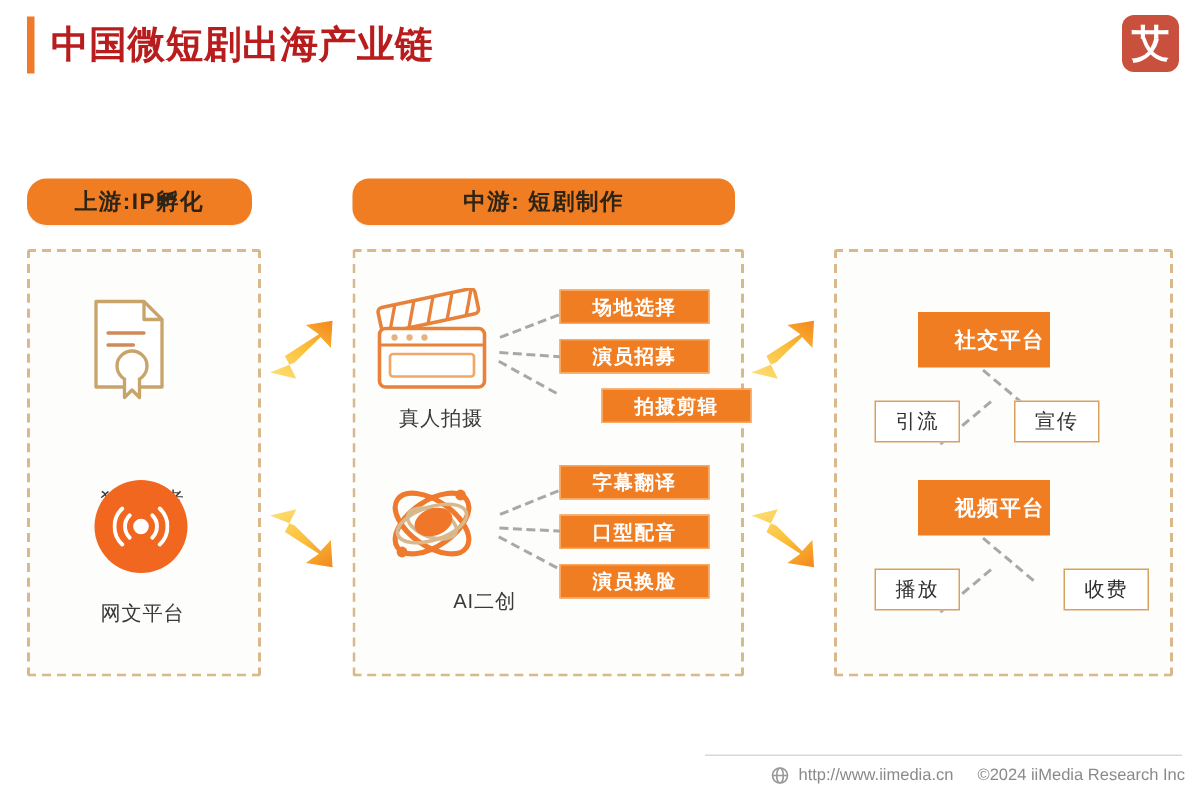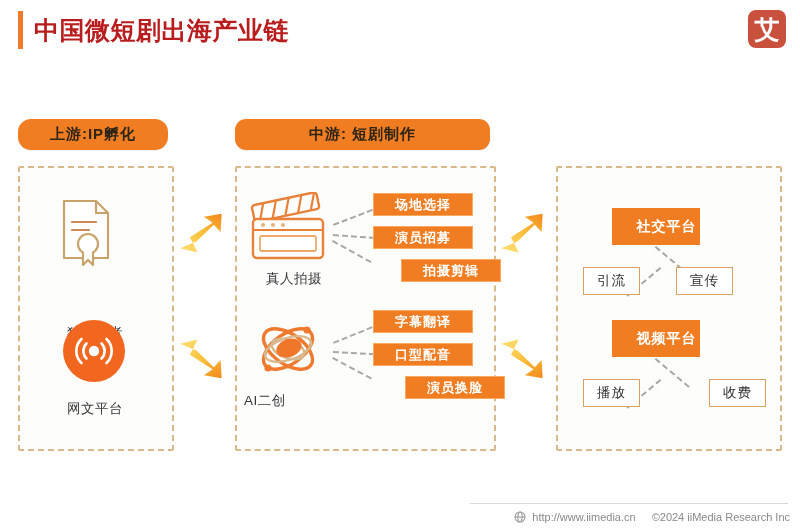--- a/index.html
+++ b/index.html
@@ -132,42 +132,42 @@
   .arrow { position: absolute; }
   .arrow.a1 { left: 176px; top: 150px; }
   .arrow.a2 { left: 176px; top: 268px; }
   .arrow.a3 { left: 497px; top: 150px; }
   .arrow.a4 { left: 497px; top: 268px; }
 
   
   .ic-clap  { position: absolute; left: 249px; top: 130px; }
   .lb-clap  { position: absolute; left: 244px; top: 208px; width: 100px; text-align: center; }
   .ic-ai    { position: absolute; left: 251px; top: 250px; }
-  .lb-ai    { position: absolute; left: 244px; top: 330px; width: 100px; text-align: left; }
+  .lb-ai    { position: absolute; left: 244px; top: 330px; width: 100px; text-align: right; }
 
   .chip {
     position: absolute;
     width: 100px; height: 23px;
     background: #f07d22;
     border: 1px solid #f7a962;
     color: #ffffff;
     font-size: 13px;
     font-weight: 700;
     display: flex;
     align-items: center;
     justify-content: center;
     letter-spacing: 1px;
     box-sizing: border-box;
   }
   .chip.c1 { left: 373px; top: 131px; }
   .chip.c2 { left: 373px; top: 164px; }
   .chip.c3 { left: 373px; top: 197px; margin-left: 28px; }
   .chip.c4 { left: 373px; top: 248px; }
   .chip.c5 { left: 373px; top: 281px; }
-  .chip.c6 { left: 373px; top: 314px; margin-left: 32px; }
+  .chip.c6 { left: 373px; top: 314px; }
 
   .dash-link {
     position: absolute;
     border-top: 2px dashed #a8a8a8;
     transform-origin: 0 0;
   }
 
   
   .plat {
     position: absolute;

